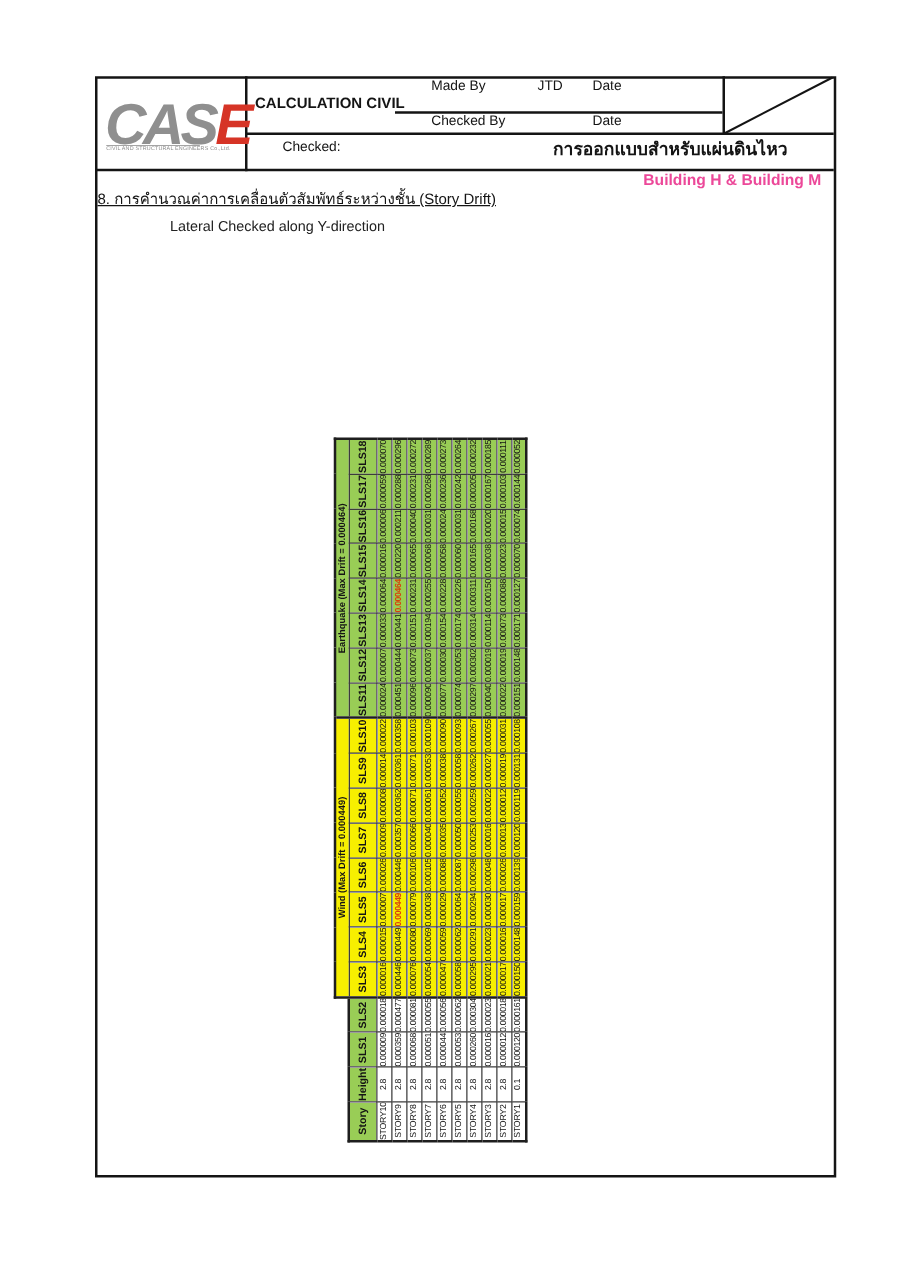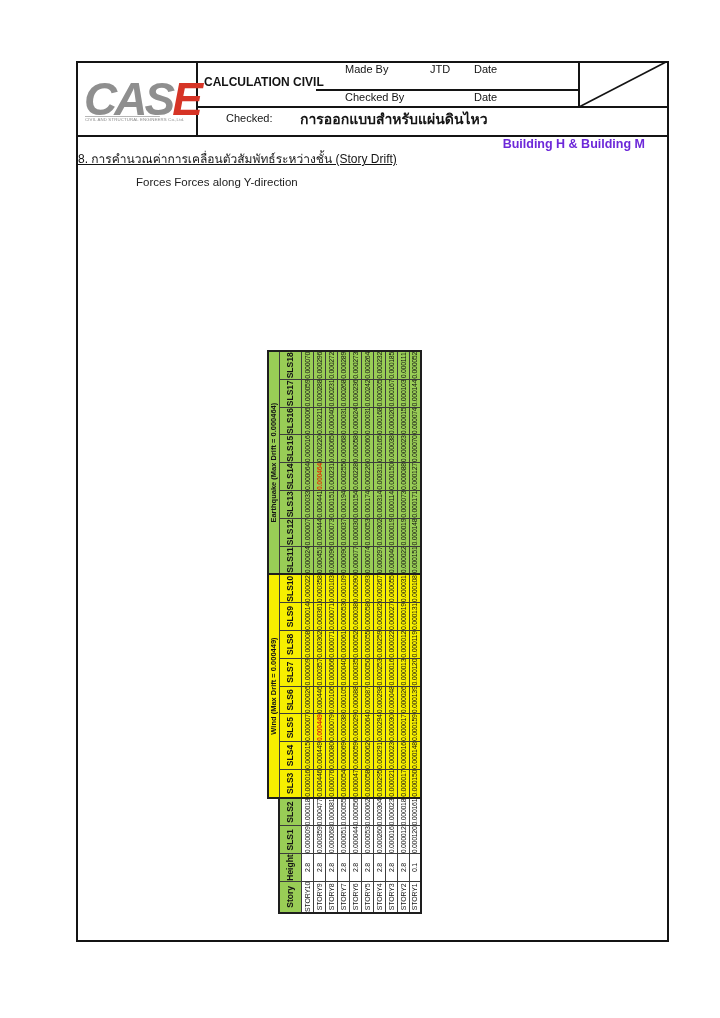--- a/index.html
+++ b/index.html
@@ -8,22 +8,22 @@
   .line{position:absolute;background:#141414;}
   .frame{position:absolute;left:76px;top:61px;width:589px;height:877px;border:2px solid #141414;}
 
   
   .logo-main{position:absolute;left:84px;top:76px;font-size:46px;font-style:italic;font-weight:bold;letter-spacing:-3px;line-height:1;}
   .logo-gray{color:#8f8f8f;}
   .logo-red{color:#d63426;}
   .logo-sub{position:absolute;left:85px;top:116px;width:104px;border-top:1px solid #9a9a9a;color:#8a8a8a;font-size:6px;white-space:nowrap;transform:scale(0.72);transform-origin:left top;padding-top:1px;letter-spacing:0.2px;}
   .calc-title{position:absolute;left:204px;top:75px;font-size:12px;font-weight:bold;}
   .hlabel{position:absolute;font-size:11px;padding-left:16px;}
-  .subject-value{position:absolute;left:300px;top:108px;width:330px;text-align:left;font-size:14px;font-weight:bold;}
-  .building-note{position:absolute;left:360px;top:137px;width:285px;text-align:right;font-size:12.5px;font-weight:bold;color:#6d28d9;}
+  .subject-value{position:absolute;left:300px;top:108px;width:330px;text-align:right;font-size:14px;font-weight:bold;}
+  .building-note{position:absolute;left:372px;top:137px;width:285px;text-align:right;font-size:12.5px;font-weight:bold;color:#ec4899;}
   .section-heading{position:absolute;left:78px;top:149px;font-size:12px;text-decoration:underline;}
   .subtitle{position:absolute;left:136px;top:176px;font-size:11.5px;color:#222;}
 
   
   #table-wrap{position:absolute;left:267px;top:223px;width:153px;height:691px;}
   #drift-table{position:absolute;left:0;top:0;border-collapse:collapse;table-layout:fixed;transform-origin:0 0;transform:rotate(-90deg) translateX(-691px);}
   #drift-table td{padding:0;text-align:center;vertical-align:middle;border:1px solid #3c3c3c;white-space:nowrap;overflow:hidden;line-height:1;}
   #drift-table tr.gr{height:11px;}
   #drift-table tr.hr{height:22px;}
   #drift-table tr.dr{height:12px;}
@@ -62,21 +62,21 @@
 <div class="hlabel" style="left:329px;top:63px;">Made By</div>
 <div class="hlabel" style="left:414px;top:63px;">JTD</div>
 <div class="hlabel" style="left:458px;top:63px;">Date</div>
 <div class="hlabel" style="left:329px;top:91px;">Checked By</div>
 <div class="hlabel" style="left:458px;top:91px;">Date</div>
 <div class="hlabel" style="left:210px;top:112px;">Checked:</div>
 <div class="subject-value">การออกแบบสำหรับแผ่นดินไหว</div>
 
 <div class="building-note">Building H &amp; Building M</div>
 <div class="section-heading">8. การคำนวณค่าการเคลื่อนตัวสัมพัทธ์ระหว่างชั้น (Story Drift)</div>
-<div class="subtitle">Forces Forces along Y-direction</div>
+<div class="subtitle">Lateral Checked along Y-direction</div>
 
 <div id="table-wrap">
   <table id="drift-table">
       <colgroup>
         <col style="width: 45px;">
         <col style="width: 34px;">
         <col style="width: 34px;">
         <col style="width: 34px;">
         <col style="width: 34px;">
         <col style="width: 34px;">

